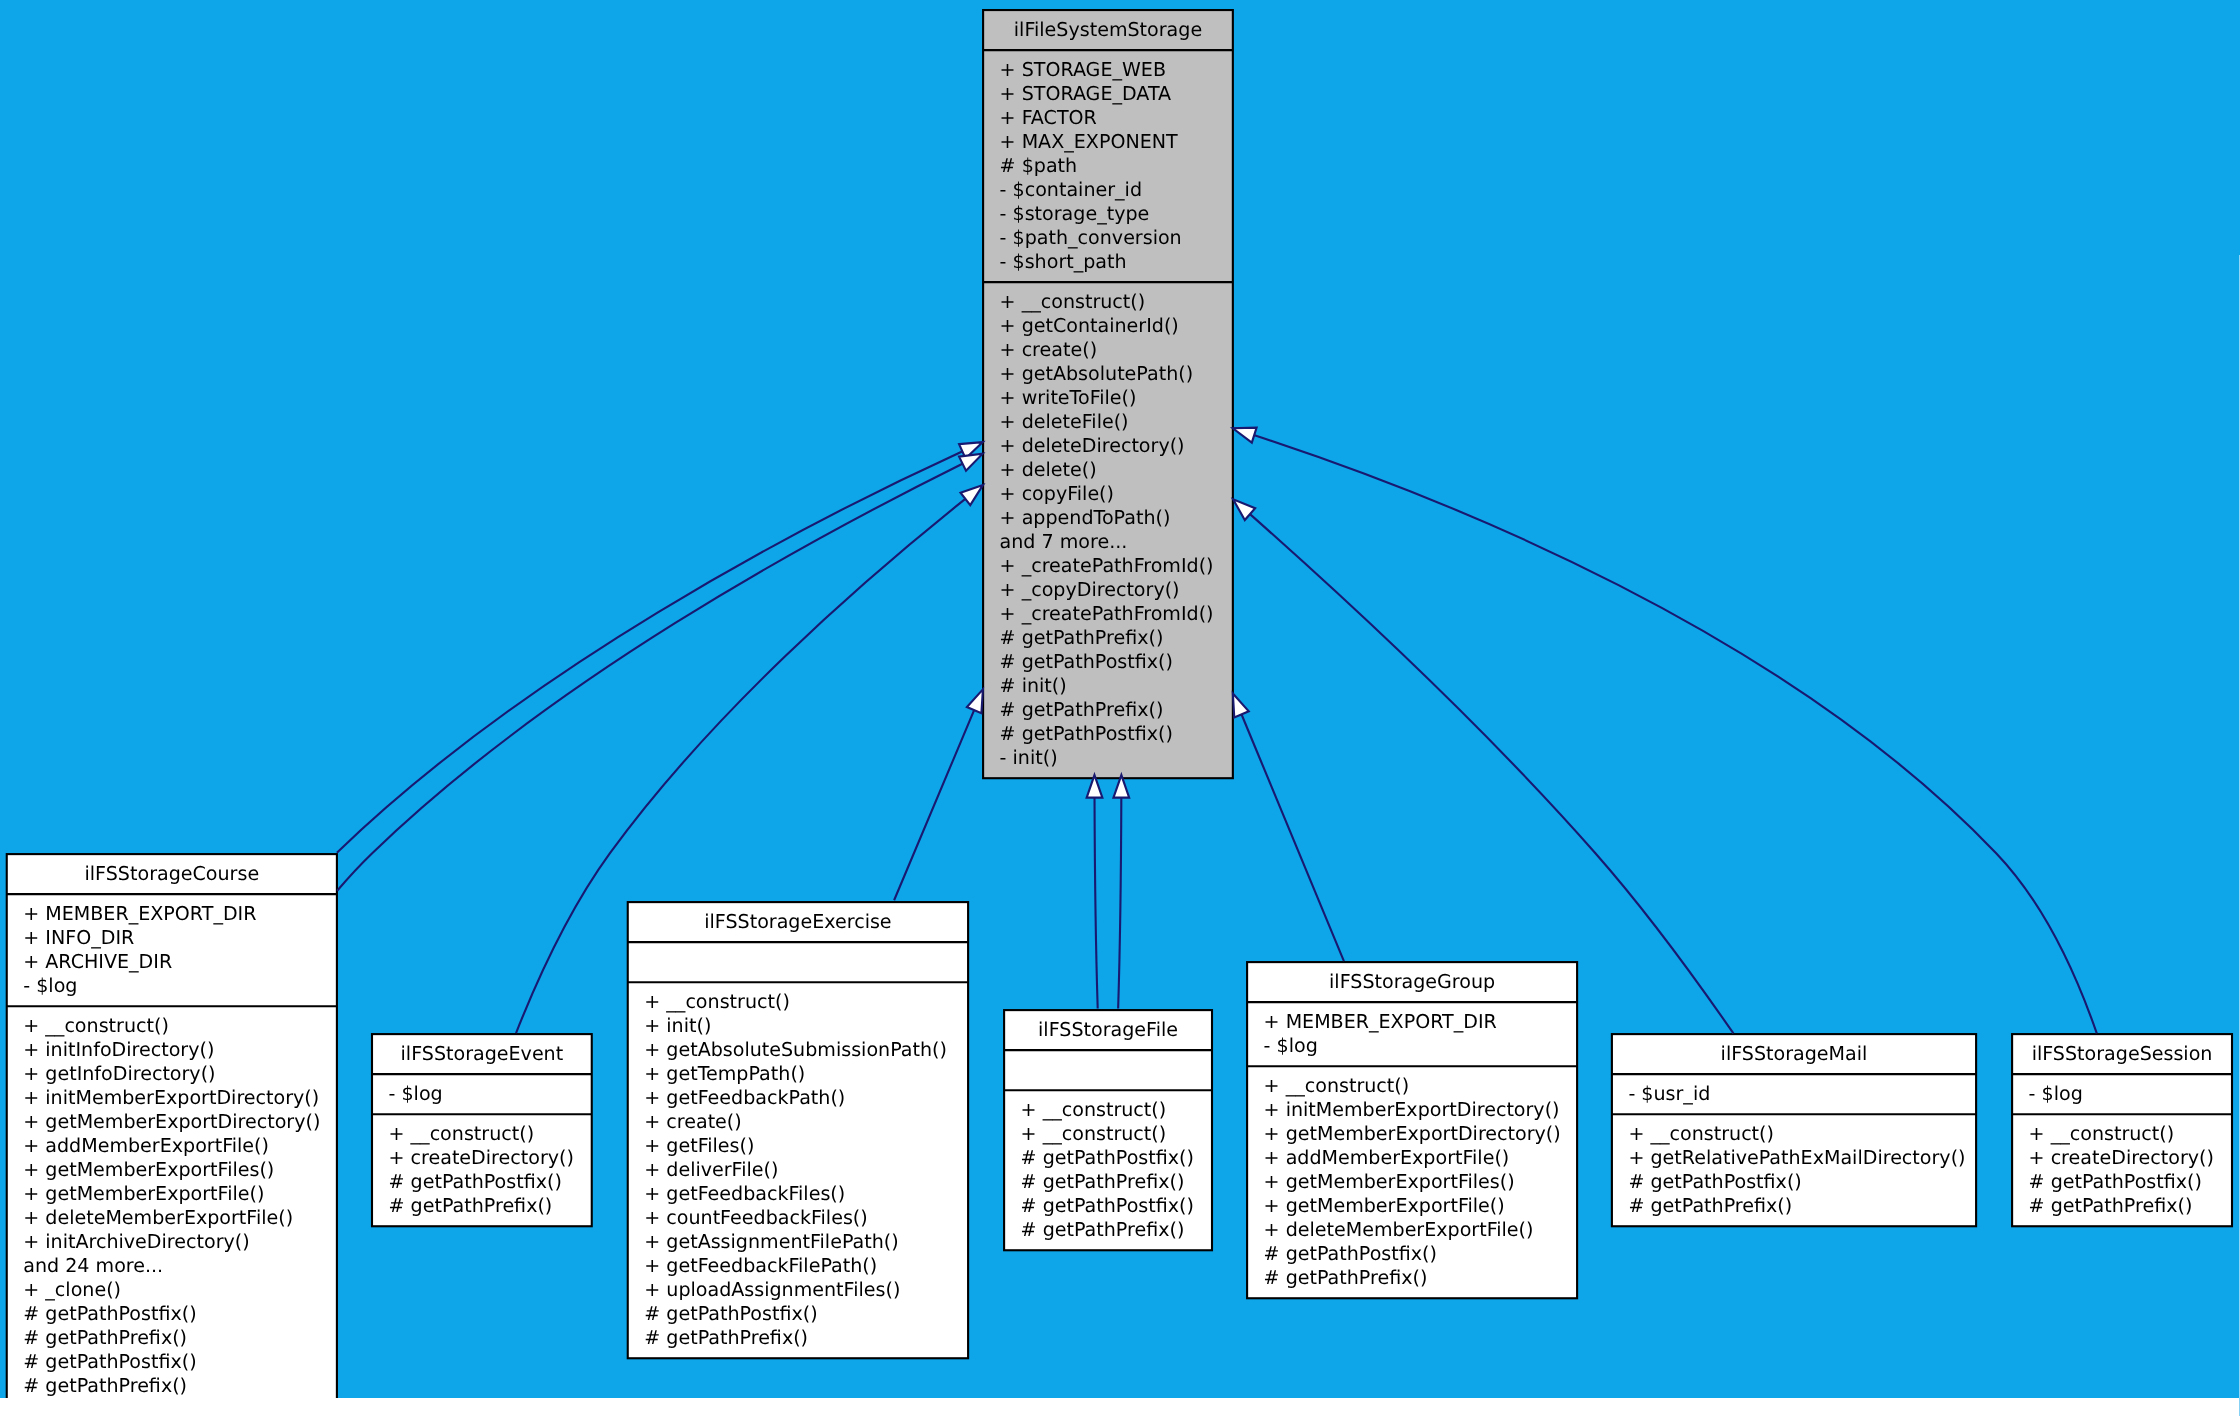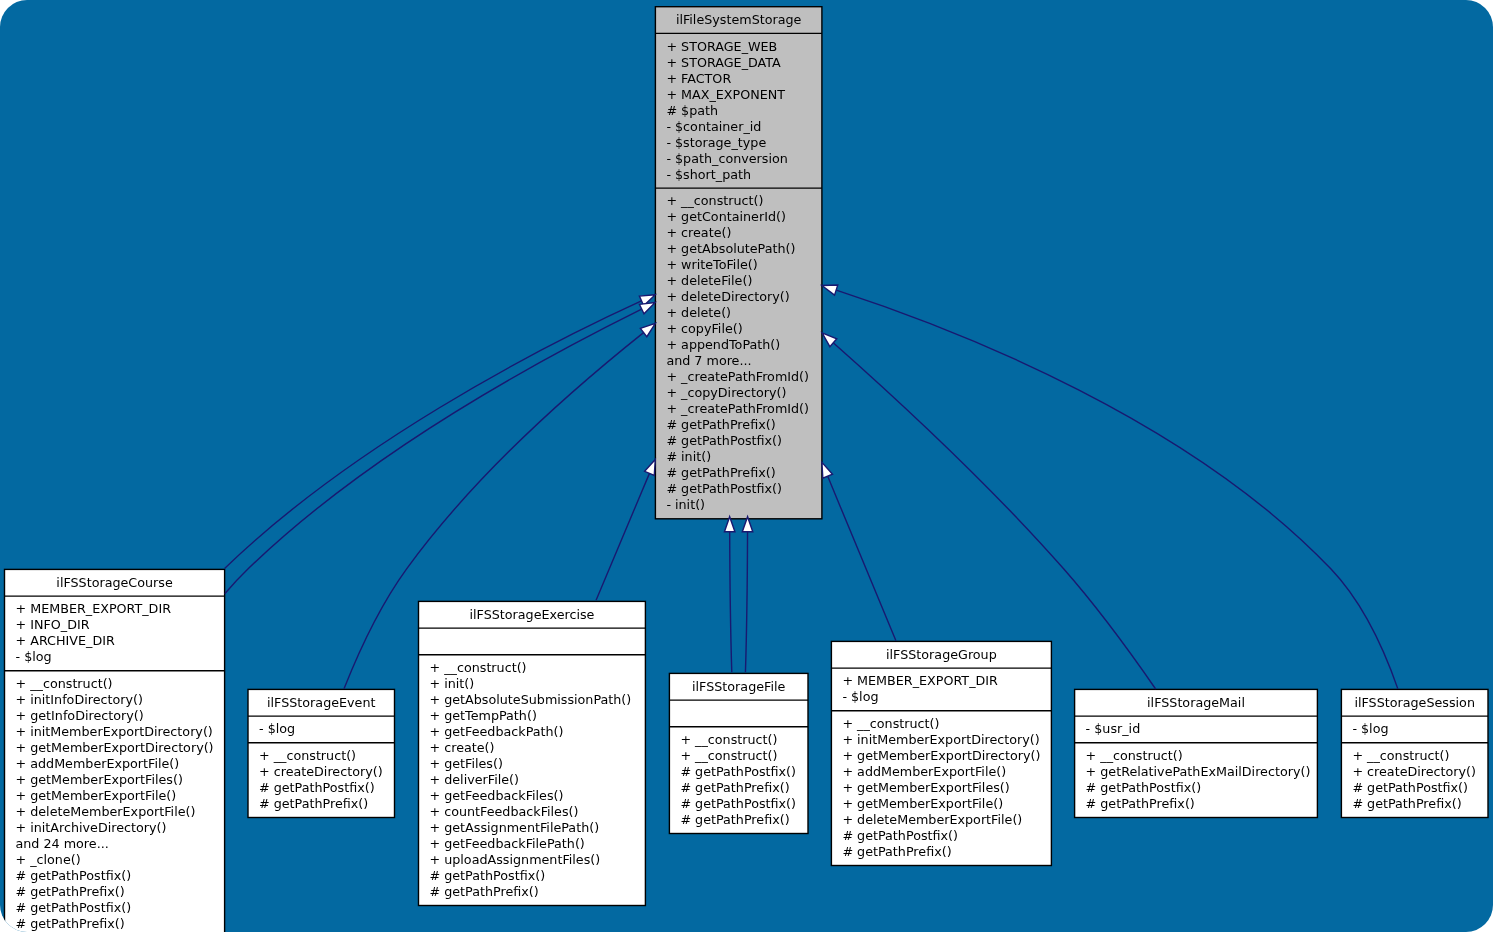--- a/index.html
+++ b/index.html
@@ -1,17 +1,17 @@
 <!DOCTYPE html>
 <html><head>
 <meta charset="utf-8">
 <title>ilFileSystemStorage inheritance diagram</title>
 <style>
 html,body{margin:0;padding:0;background:#ffffff;}
-#diagram{position:relative;width:1493px;height:932px;background:#0369a1;overflow:hidden;border-radius:27px;}
+#diagram{position:relative;width:1493px;height:932px;background:#0ea5e9;overflow:hidden;}
 #graph{position:absolute;left:0;top:0;width:1493px;height:944px;display:block;shape-rendering:geometricPrecision;}
 .node-box{fill:#ffffff;stroke:#000000;stroke-width:1.4;}
 .node-box.is-root{fill:#bfbfbf;}
 .node-sep{stroke:#000000;stroke-width:1.4;fill:none;}
 .node-title{font-family:"DejaVu Sans",sans-serif;font-size:12.72px;fill:#000000;text-anchor:middle;}
 .member{font-family:"DejaVu Sans",sans-serif;font-size:12.72px;fill:#000000;text-anchor:start;}
 .edge-line{fill:none;stroke:#191970;stroke-width:1.4;}
 .edge-arrow{fill:#ffffff;stroke:#191970;stroke-width:1.4;stroke-linejoin:miter;}
 </style>
 </head>

